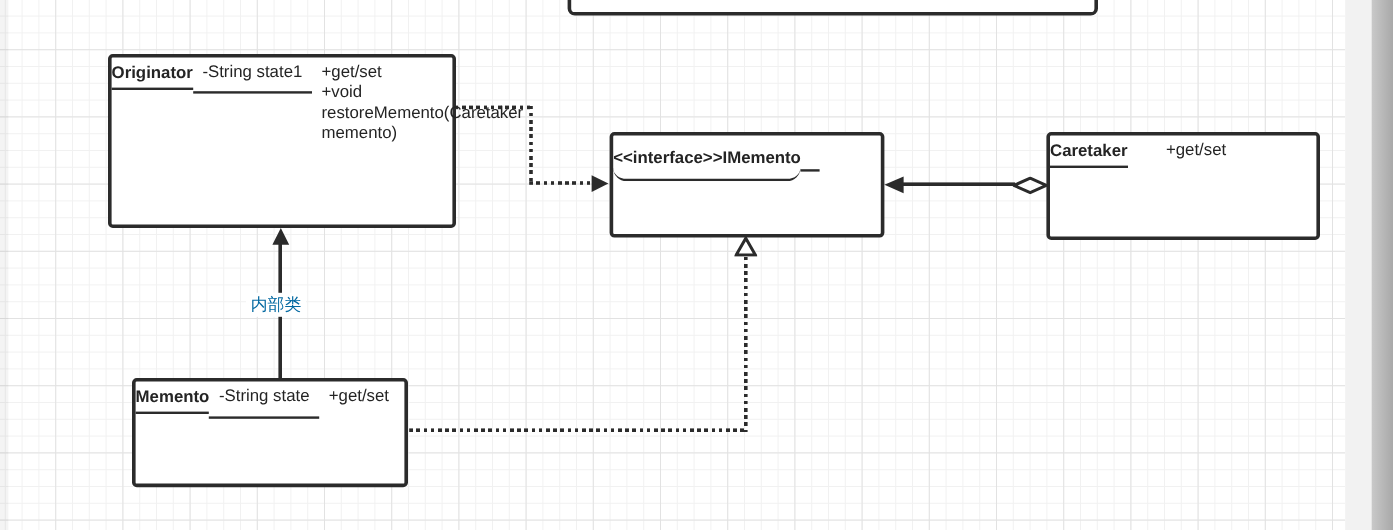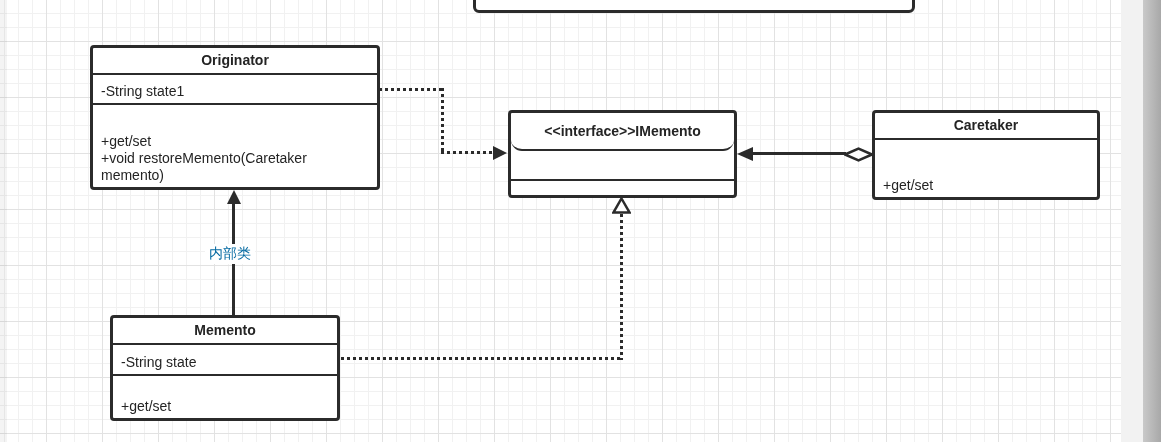--- a/index.html
+++ b/index.html
@@ -22,43 +22,43 @@
   }
   .left-shade { position: absolute; left: 0; top: 0; width: 7px; height: 442px;
     background: rgba(0,0,0,0.045); z-index: 6; }
   .scroll-gutter { position: absolute; left: 1121px; top: 0; width: 22px; height: 442px;
     background: #f2f2f2; }
   .window-edge { position: absolute; left: 1143px; top: 0; width: 18px; height: 442px;
     background: linear-gradient(to right, #c9c9c9, #a8a8a8); }
 
   
   .uml-class {
-    position: absolute; display: flex; flex-direction: column;
+    position: absolute; display: flex; 
     background: #ffffff; border: 3px solid #2b2b2b; border-radius: 4px;
     font-size: 14px; line-height: 17px; z-index: 2;
   }
   .uml-title {
     font-weight: 700; display: flex; align-items: center; justify-content: center;
     border-bottom: 2px solid #2b2b2b; flex: 0 0 auto;
   }
   .sec { border-bottom: 2px solid #2b2b2b; padding: 3px 8px; display: flex;
-    flex-direction: column; justify-content: flex-end; flex: 0 0 auto; }
+    flex-direction: column; justify-content: flex-start; flex: 0 0 auto; }
   .sec.last { border-bottom: none; flex: 1 1 auto; }
 
   #box-top-partial { left: 473px; top: -22px; width: 442px; height: 35px; border-radius: 6px; }
   #box-originator  { left: 90px;  top: 45px;  width: 290px; height: 145px; }
   #box-originator .uml-title { height: 27px; }
   #box-originator .attrs { height: 30px; }
   #box-imemento    { left: 508px; top: 110px; width: 229px; height: 88px; }
   #box-imemento .uml-title { height: 38px; border-radius: 11px; }
   #box-imemento .attrs { height: 30px; }
   #box-caretaker   { left: 872px; top: 110px; width: 228px; height: 90px; gap: 24px; }
   #box-caretaker .uml-title { height: 27px; }
   #box-caretaker .attrs { height: 32px; }
-  #box-memento     { left: 110px; top: 315px; width: 230px; height: 106px; }
+  #box-memento     { left: 110px; top: 315px; width: 230px; height: 91px; }
   #box-memento .uml-title { height: 27px; }
   #box-memento .attrs { height: 31px; }
 
   
   .solid-h { position: absolute; height: 3px; background: #2b2b2b; z-index: 1; }
   .solid-v { position: absolute; width: 3px; background: #2b2b2b; z-index: 1; }
   .dot-h { position: absolute; height: 3px; z-index: 1;
     background-image: repeating-linear-gradient(to right, #2b2b2b 0 3px, transparent 3px 6px); }
   .dot-v { position: absolute; width: 3px; z-index: 1;
     background-image: repeating-linear-gradient(to bottom, #2b2b2b 0 3px, transparent 3px 6px); }

